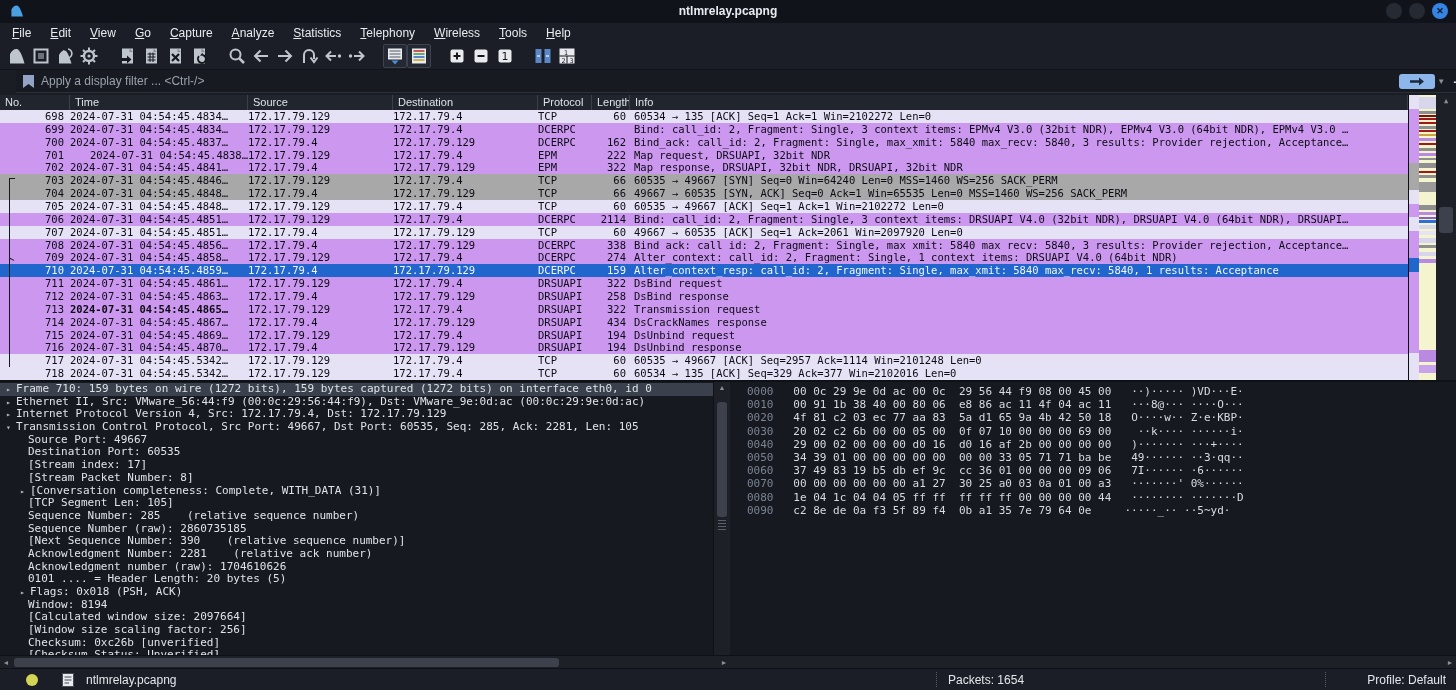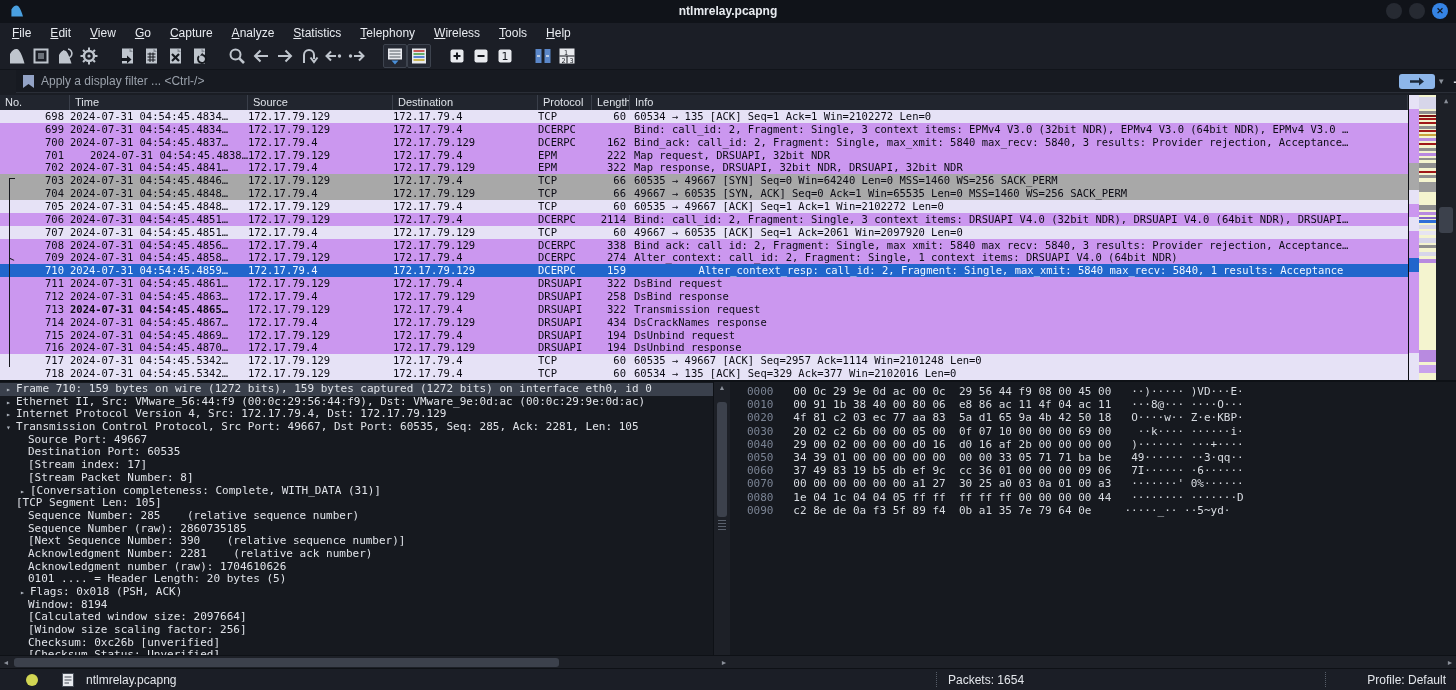--- a/index.html
+++ b/index.html
@@ -449,21 +449,21 @@
           <span class="cell-len" style="width: 38px;">274</span>
           <span class="cell-info" style="width: auto; flex: 1 1 0%;">Alter_context: call_id: 2, Fragment: Single, 1 context items: DRSUAPI V4.0 (64bit NDR)</span>
         </div>
         <div class="prow c-sel">
           <span class="cell-no" style="width: 70px;">710<i class="mark mid"></i></span>
           <span class="cell-time" style="width: 178px;">2024-07-31 04:54:45.4859…</span>
           <span class="cell-src" style="width: 145px;">172.17.79.4</span>
           <span class="cell-dst" style="width: 145px;">172.17.79.129</span>
           <span class="cell-proto" style="width: 54px;">DCERPC</span>
           <span class="cell-len" style="width: 38px;">159</span>
-          <span class="cell-info" style="width: auto; flex: 1 1 0%; text-align: center;">Alter_context_resp: call_id: 2, Fragment: Single, max_xmit: 5840 max_recv: 5840, 1 results: Acceptance</span>
+          <span class="cell-info" style="width: auto; flex: 1 1 0%;">Alter_context_resp: call_id: 2, Fragment: Single, max_xmit: 5840 max_recv: 5840, 1 results: Acceptance</span>
         </div>
         <div class="prow c-pur">
           <span class="cell-no" style="width: 70px;">711<i class="mark mid"></i></span>
           <span class="cell-time" style="width: 178px;">2024-07-31 04:54:45.4861…</span>
           <span class="cell-src" style="width: 145px;">172.17.79.129</span>
           <span class="cell-dst" style="width: 145px;">172.17.79.4</span>
           <span class="cell-proto" style="width: 54px;">DRSUAPI</span>
           <span class="cell-len" style="width: 38px;">322</span>
           <span class="cell-info" style="width: auto; flex: 1 1 0%;">DsBind request</span>
         </div>
@@ -602,21 +602,21 @@
     <div class="details" id="details">
         <div class="dline selected"><span class="arr" style="left: 6px;">▸</span><span style="padding-left: 16px;">Frame 710: 159 bytes on wire (1272 bits), 159 bytes captured (1272 bits) on interface eth0, id 0</span></div>
         <div class="dline"><span class="arr" style="left: 6px;">▸</span><span style="padding-left: 16px;">Ethernet II, Src: VMware_56:44:f9 (00:0c:29:56:44:f9), Dst: VMware_9e:0d:ac (00:0c:29:9e:0d:ac)</span></div>
         <div class="dline"><span class="arr" style="left: 6px;">▸</span><span style="padding-left: 16px;">Internet Protocol Version 4, Src: 172.17.79.4, Dst: 172.17.79.129</span></div>
         <div class="dline"><span class="arr" style="left: 6px;">▾</span><span style="padding-left: 16px;">Transmission Control Protocol, Src Port: 49667, Dst Port: 60535, Seq: 285, Ack: 2281, Len: 105</span></div>
         <div class="dline"><span style="padding-left: 28px;">Source Port: 49667</span></div>
         <div class="dline"><span style="padding-left: 28px;">Destination Port: 60535</span></div>
         <div class="dline"><span style="padding-left: 28px;">[Stream index: 17]</span></div>
         <div class="dline"><span style="padding-left: 28px;">[Stream Packet Number: 8]</span></div>
         <div class="dline"><span class="arr" style="left: 20px;">▸</span><span style="padding-left: 30px;">[Conversation completeness: Complete, WITH_DATA (31)]</span></div>
-        <div class="dline"><span style="padding-left: 16px;">[TCP Segment Len: 105]</span></div>
+        <div class="dline"><span style="padding-left: 28px;">[TCP Segment Len: 105]</span></div>
         <div class="dline"><span style="padding-left: 28px;">Sequence Number: 285    (relative sequence number)</span></div>
         <div class="dline"><span style="padding-left: 28px;">Sequence Number (raw): 2860735185</span></div>
         <div class="dline"><span style="padding-left: 28px;">[Next Sequence Number: 390    (relative sequence number)]</span></div>
         <div class="dline"><span style="padding-left: 28px;">Acknowledgment Number: 2281    (relative ack number)</span></div>
         <div class="dline"><span style="padding-left: 28px;">Acknowledgment number (raw): 1704610626</span></div>
         <div class="dline"><span style="padding-left: 28px;">0101 .... = Header Length: 20 bytes (5)</span></div>
         <div class="dline"><span class="arr" style="left: 20px;">▸</span><span style="padding-left: 30px;">Flags: 0x018 (PSH, ACK)</span></div>
         <div class="dline"><span style="padding-left: 28px;">Window: 8194</span></div>
         <div class="dline"><span style="padding-left: 28px;">[Calculated window size: 2097664]</span></div>
         <div class="dline"><span style="padding-left: 28px;">[Window size scaling factor: 256]</span></div>

